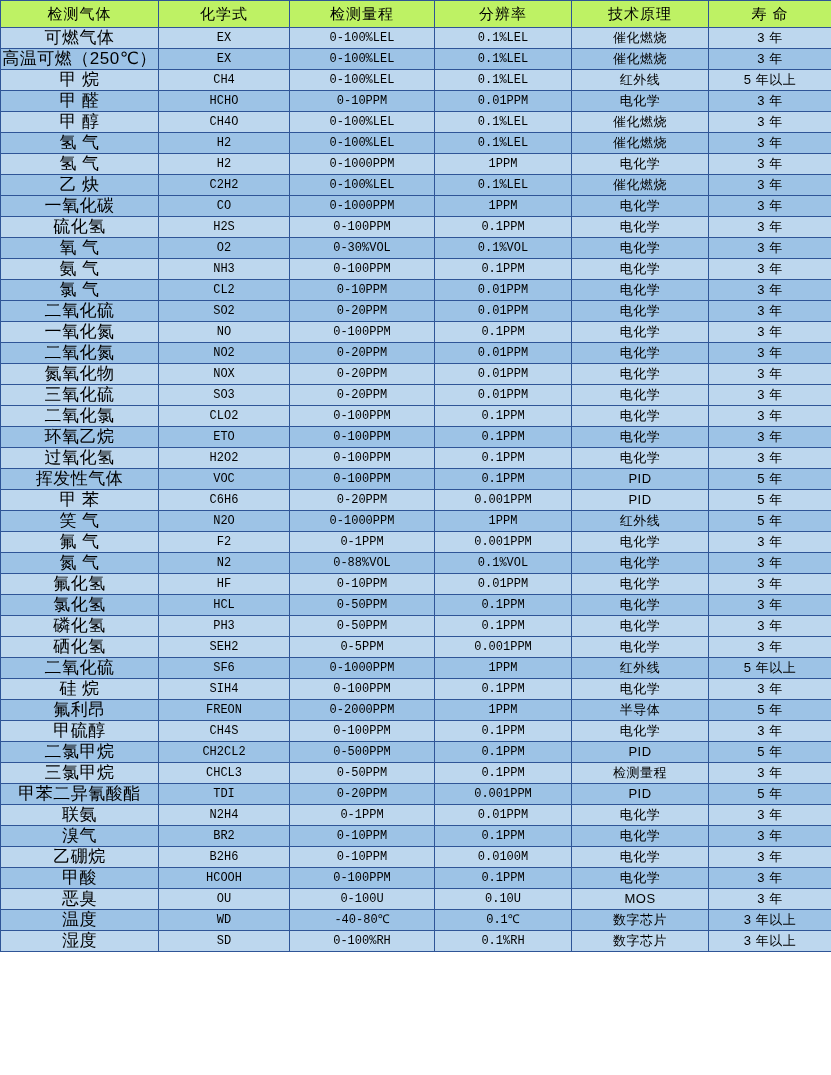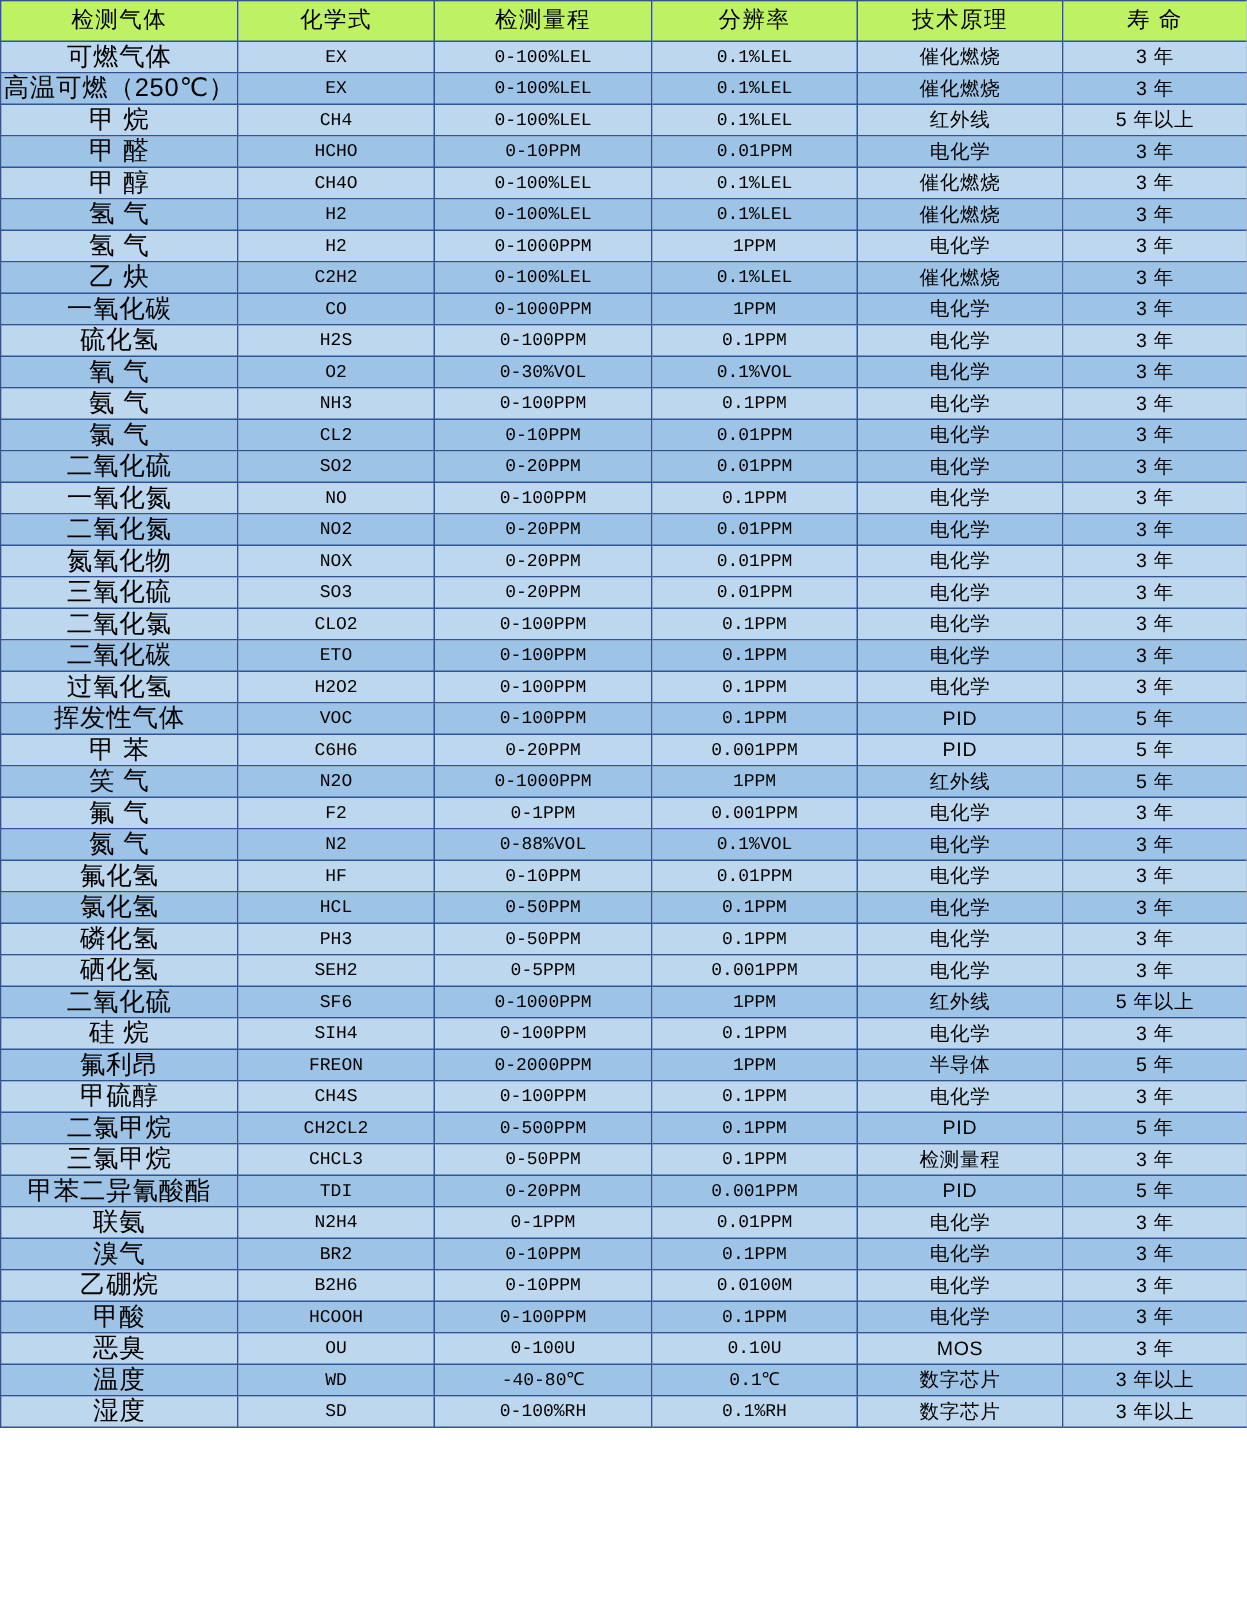--- a/index.html
+++ b/index.html
@@ -235,21 +235,21 @@
       </tr>
       <tr>
         <td class="col-name">二氧化氯</td>
         <td class="col-formula">CLO2</td>
         <td class="col-range">0-100PPM</td>
         <td class="col-res">0.1PPM</td>
         <td class="col-tech">电化学</td>
         <td class="col-life">3 年</td>
       </tr>
       <tr class="alt">
-        <td class="col-name">二氧化碳</td>
+        <td class="col-name">环氧乙烷</td>
         <td class="col-formula">ETO</td>
         <td class="col-range">0-100PPM</td>
         <td class="col-res">0.1PPM</td>
         <td class="col-tech">电化学</td>
         <td class="col-life">3 年</td>
       </tr>
       <tr>
         <td class="col-name">过氧化氢</td>
         <td class="col-formula">H2O2</td>
         <td class="col-range">0-100PPM</td>

